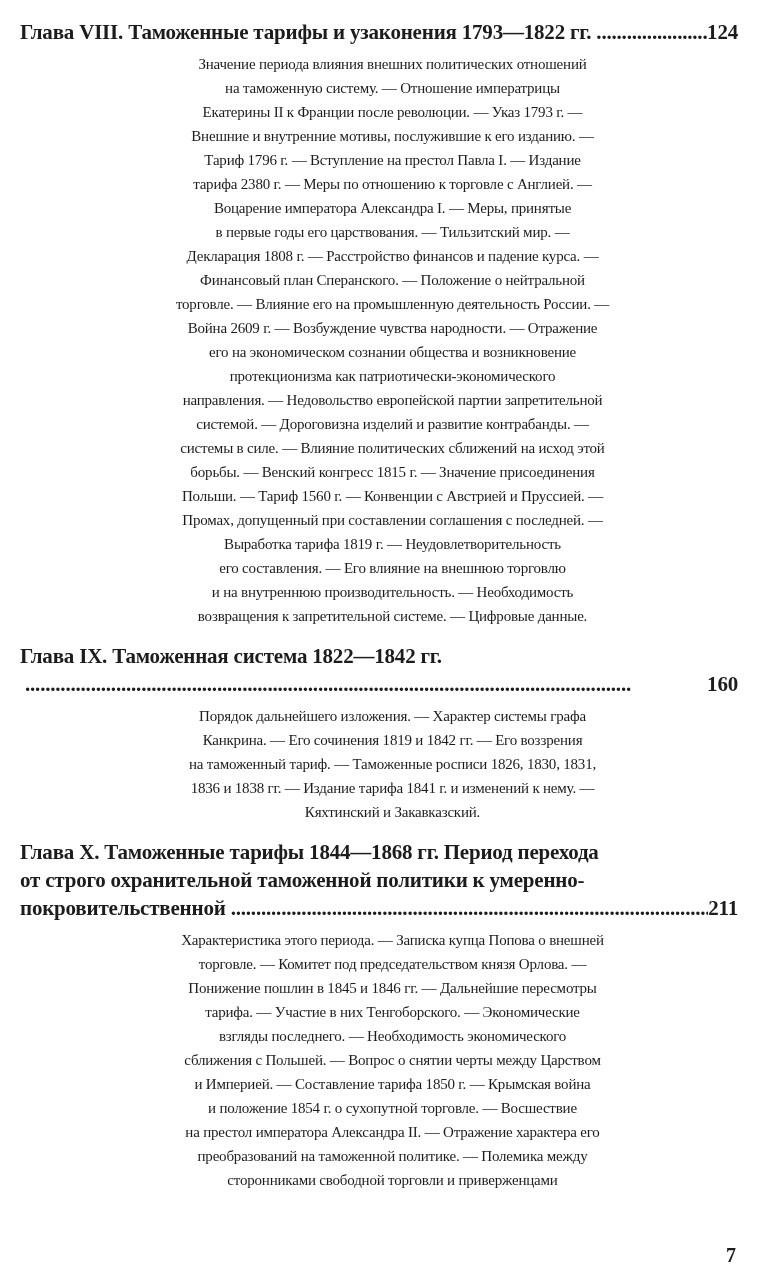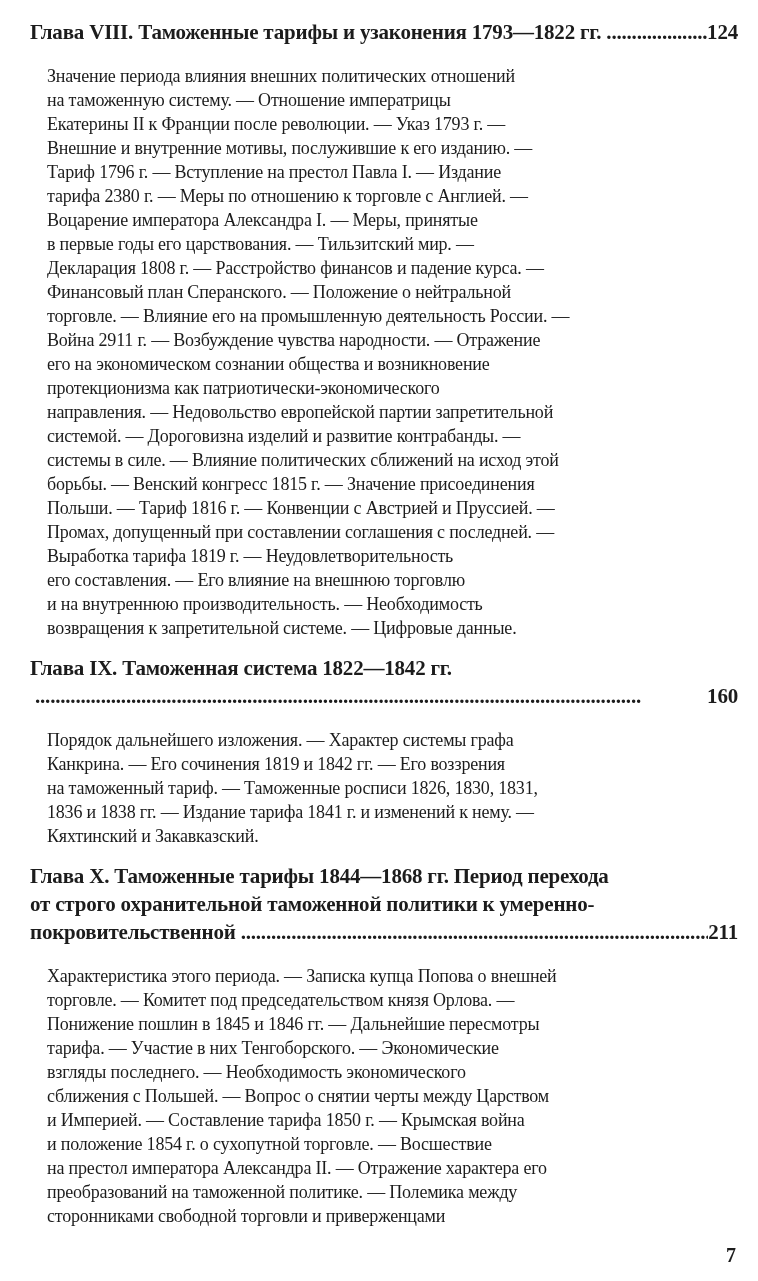--- a/index.html
+++ b/index.html
@@ -19,21 +19,20 @@
     overflow: hidden;
   }
   .toc-section {
     margin-bottom: 14px;
   }
   .chapter-heading {
     font-weight: bold;
     font-size: 21px;
     line-height: 28px;
     letter-spacing: -0.2px;
-    margin-left: 10px;
   }
   .heading-line {
     white-space: nowrap;
   }
   .heading-line.with-leader {
     display: flex;
     align-items: baseline;
   }
   .heading-title {
     flex: 0 0 auto;
@@ -44,25 +43,26 @@
     min-width: 10px;
     overflow: hidden;
     white-space: nowrap;
     padding: 0 3px 0 5px;
     font-weight: bold;
   }
   .page-ref {
     flex: 0 0 auto;
   }
   .chapter-summary {
-    margin-top: 18px;
+    margin-top: 6px;
     padding-left: 27px;
-    font-size: 18px;
+    font-size: 15px;
     line-height: 24px;
     letter-spacing: -0.2px;
+    text-align: center;
   }
   .toc-line {
     white-space: nowrap;
   }
   .page-number {
     position: absolute;
     right: 22px;
     bottom: 14px;
     font-size: 20px;
     font-weight: bold;
@@ -86,28 +86,28 @@
         <div class="toc-line">на таможенную систему. — Отношение императрицы</div>
         <div class="toc-line">Екатерины II к Франции после революции. — Указ 1793 г. —</div>
         <div class="toc-line">Внешние и внутренние мотивы, послужившие к его изданию. —</div>
         <div class="toc-line">Тариф 1796 г. — Вступление на престол Павла I. — Издание</div>
         <div class="toc-line">тарифа 2380 г. — Меры по отношению к торговле с Англией. —</div>
         <div class="toc-line">Воцарение императора Александра I. — Меры, принятые</div>
         <div class="toc-line">в первые годы его царствования. — Тильзитский мир. —</div>
         <div class="toc-line">Декларация 1808 г. — Расстройство финансов и падение курса. —</div>
         <div class="toc-line">Финансовый план Сперанского. — Положение о нейтральной</div>
         <div class="toc-line">торговле. — Влияние его на промышленную деятельность России. —</div>
-        <div class="toc-line">Война 2911 г. — Возбуждение чувства народности. — Отражение</div>
+        <div class="toc-line">Война 2609 г. — Возбуждение чувства народности. — Отражение</div>
         <div class="toc-line">его на экономическом сознании общества и возникновение</div>
         <div class="toc-line">протекционизма как патриотически-экономического</div>
         <div class="toc-line">направления. — Недовольство европейской партии запретительной</div>
         <div class="toc-line">системой. — Дороговизна изделий и развитие контрабанды. —</div>
         <div class="toc-line">системы в силе. — Влияние политических сближений на исход этой</div>
         <div class="toc-line">борьбы. — Венский конгресс 1815 г. — Значение присоединения</div>
-        <div class="toc-line">Польши. — Тариф 1816 г. — Конвенции с Австрией и Пруссией. —</div>
+        <div class="toc-line">Польши. — Тариф 1560 г. — Конвенции с Австрией и Пруссией. —</div>
         <div class="toc-line">Промах, допущенный при составлении соглашения с последней. —</div>
         <div class="toc-line">Выработка тарифа 1819 г. — Неудовлетворительность</div>
         <div class="toc-line">его составления. — Его влияние на внешнюю торговлю</div>
         <div class="toc-line">и на внутреннюю производительность. — Необходимость</div>
         <div class="toc-line">возвращения к запретительной системе. — Цифровые данные.</div>
       </div>
   </div>
 
   <div class="toc-section">
     <div class="chapter-heading">

